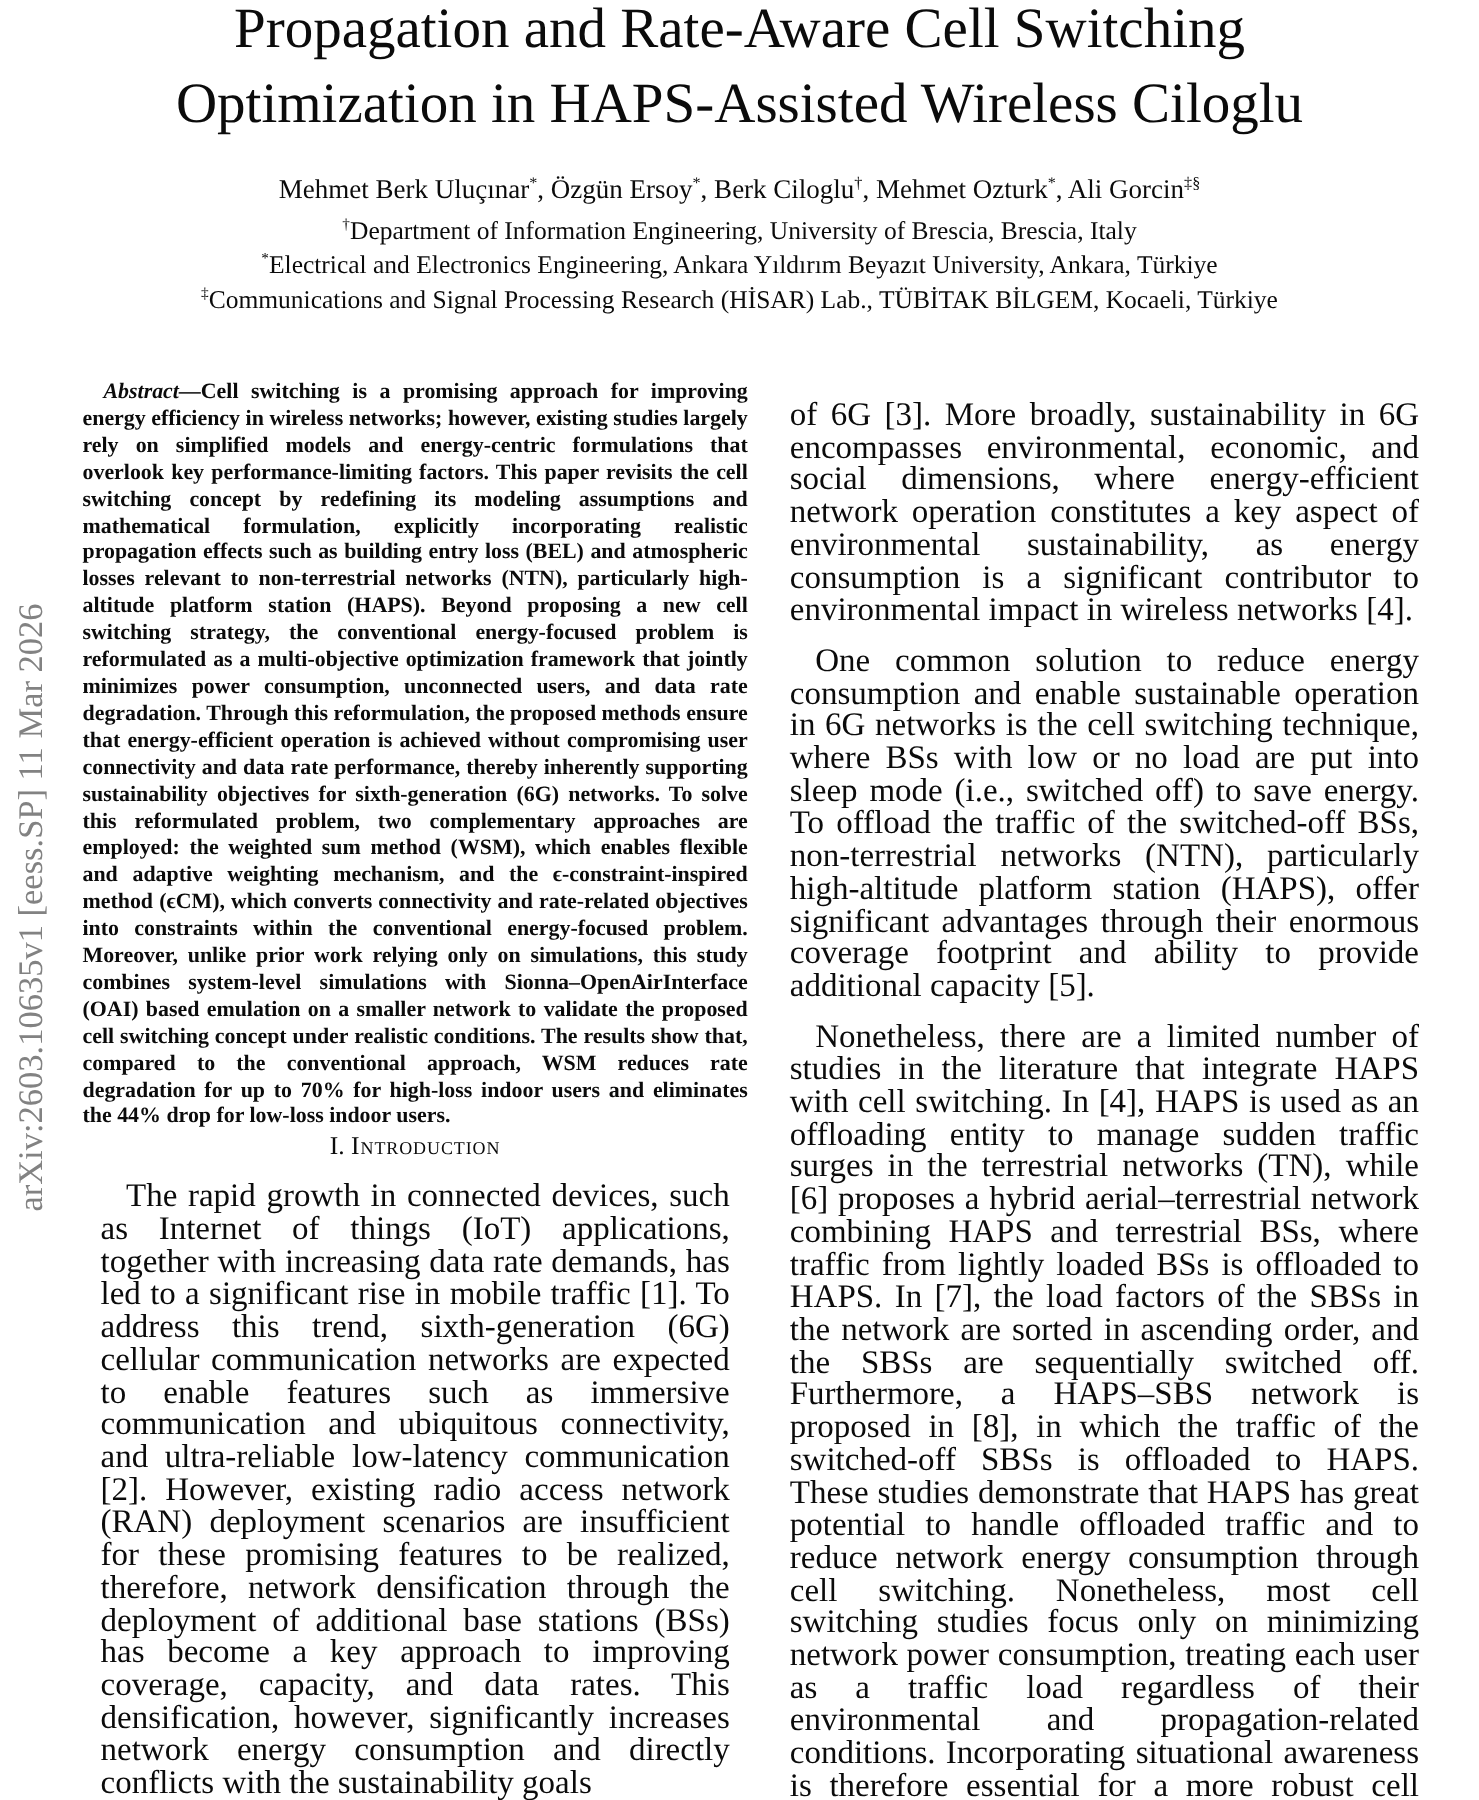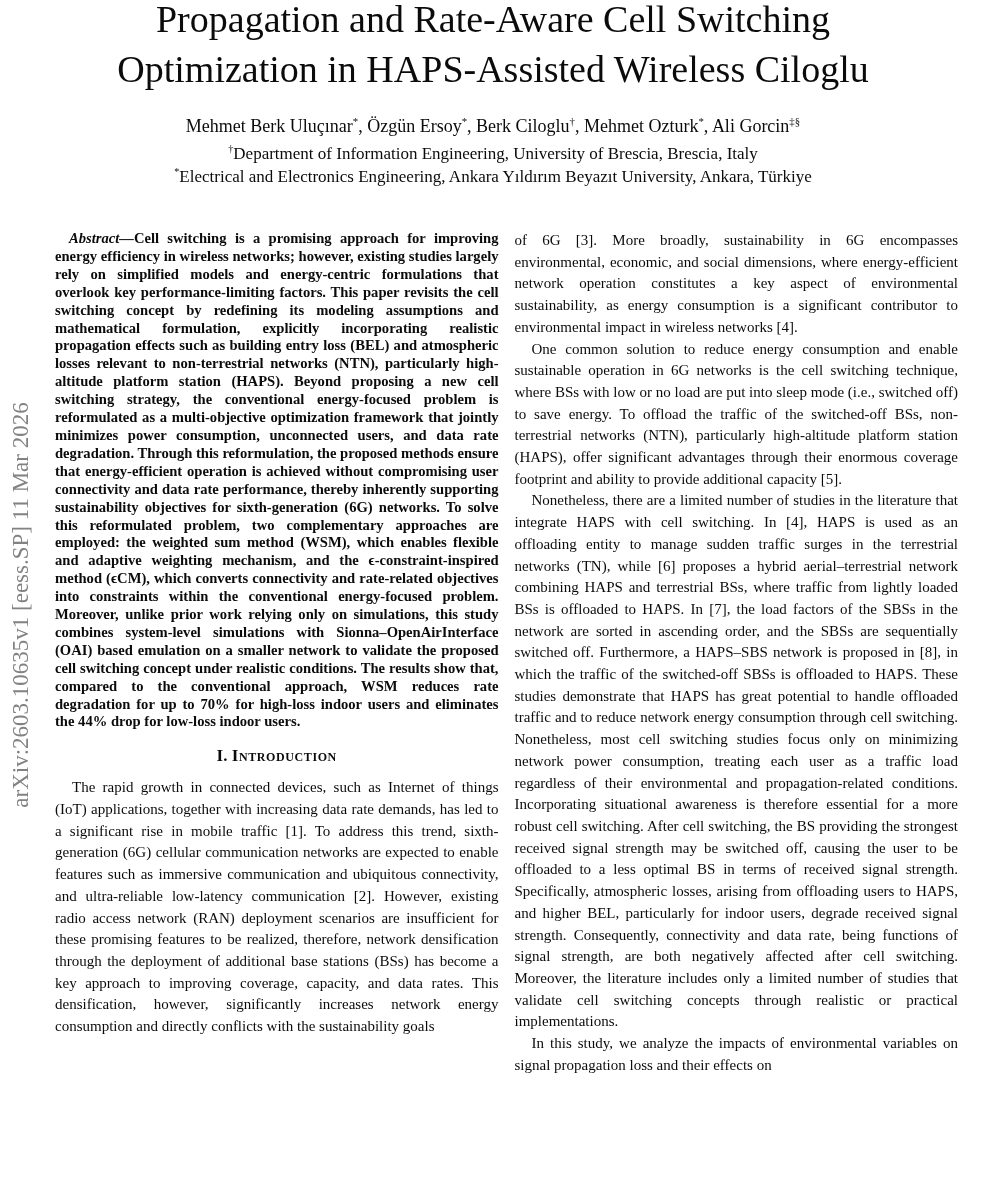--- a/index.html
+++ b/index.html
@@ -76,32 +76,32 @@
     font-size: 14.6px;
     line-height: 17.9px;
     margin: 0;
     text-indent: 14px;
   }
   .lead-label {
     font-style: italic;
   }
   .section-heading {
     text-align: center;
-    font-weight: bold;
+    font-weight: normal;
     font-size: 17px;
-    margin: 15px 0 11px 0;
+    margin: 0 0 11px 0;
   }
   .section-heading .sc {
     font-variant: small-caps;
     letter-spacing: 0.6px;
   }
   .body-par {
-    font-size: 15px;
+    font-size: 22px;
     line-height: 21.7px;
-    margin: 0;
+    margin: 12px;
   }
   .indent {
     text-indent: 17px;
   }
 </style>
 </head>
 <body>
 
 <div class="page">
 
@@ -113,20 +113,21 @@
       <span>Optimization in HAPS-Assisted Wireless Ciloglu</span>
     </h1>
 
     <div class="authors">
       <span>Mehmet Berk Uluçınar</span><sup>*</sup><span>, </span><span>Özgün Ersoy</span><sup>*</sup><span>, </span><span>Berk Ciloglu</span><sup>†</sup><span>, </span><span>Mehmet Ozturk</span><sup>*</sup><span>, </span><span>Ali Gorcin</span><sup>‡§</sup>
     </div>
 
     <div class="affiliations">
       <span class="affiliation-line"><sup>†</sup><span>Department of Information Engineering, University of Brescia, Brescia, Italy</span></span>
       <span class="affiliation-line"><sup>*</sup><span>Electrical and Electronics Engineering, Ankara Yıldırım Beyazıt University, Ankara, Türkiye</span></span>
+      <span class="affiliation-line"><sup>‡</sup><span>Communications and Signal Processing Research (HİSAR) Lab., TÜBİTAK BİLGEM, Kocaeli, Türkiye</span></span>
     </div>
   </header>
 
   <div class="columns">
 
     <div class="col">
       <p class="abstract"><span class="lead-label">Abstract—</span><span>Cell switching is a promising approach for improving energy efficiency in wireless networks; however, existing studies largely rely on simplified models and energy-centric formulations that overlook key performance-limiting factors. This paper revisits the cell switching concept by redefining its modeling assumptions and mathematical formulation, explicitly incorporating realistic propagation effects such as building entry loss (BEL) and atmospheric losses relevant to non-terrestrial networks (NTN), particularly high-altitude platform station (HAPS). Beyond proposing a new cell switching strategy, the conventional energy-focused problem is reformulated as a multi-objective optimization framework that jointly minimizes power consumption, unconnected users, and data rate degradation. Through this reformulation, the proposed methods ensure that energy-efficient operation is achieved without compromising user connectivity and data rate performance, thereby inherently supporting sustainability objectives for sixth-generation (6G) networks. To solve this reformulated problem, two complementary approaches are employed: the weighted sum method (WSM), which enables flexible and adaptive weighting mechanism, and the ϵ-constraint-inspired method (ϵCM), which converts connectivity and rate-related objectives into constraints within the conventional energy-focused problem. Moreover, unlike prior work relying only on simulations, this study combines system-level simulations with Sionna–OpenAirInterface (OAI) based emulation on a smaller network to validate the proposed cell switching concept under realistic conditions. The results show that, compared to the conventional approach, WSM reduces rate degradation for up to 70% for high-loss indoor users and eliminates the 44% drop for low-loss indoor users.</span></p>
       <h2 class="section-heading"><span>I.</span> <span class="sc">Introduction</span></h2>
       <p class="body-par indent">The rapid growth in connected devices, such as Internet of things (IoT) applications, together with increasing data rate demands, has led to a significant rise in mobile traffic [1]. To address this trend, sixth-generation (6G) cellular communication networks are expected to enable features such as immersive communication and ubiquitous connectivity, and ultra-reliable low-latency communication [2]. However, existing radio access network (RAN) deployment scenarios are insufficient for these promising features to be realized, therefore, network densification through the deployment of additional base stations (BSs) has become a key approach to improving coverage, capacity, and data rates. This densification, however, significantly increases network energy consumption and directly conflicts with the sustainability goals</p>
     </div>

